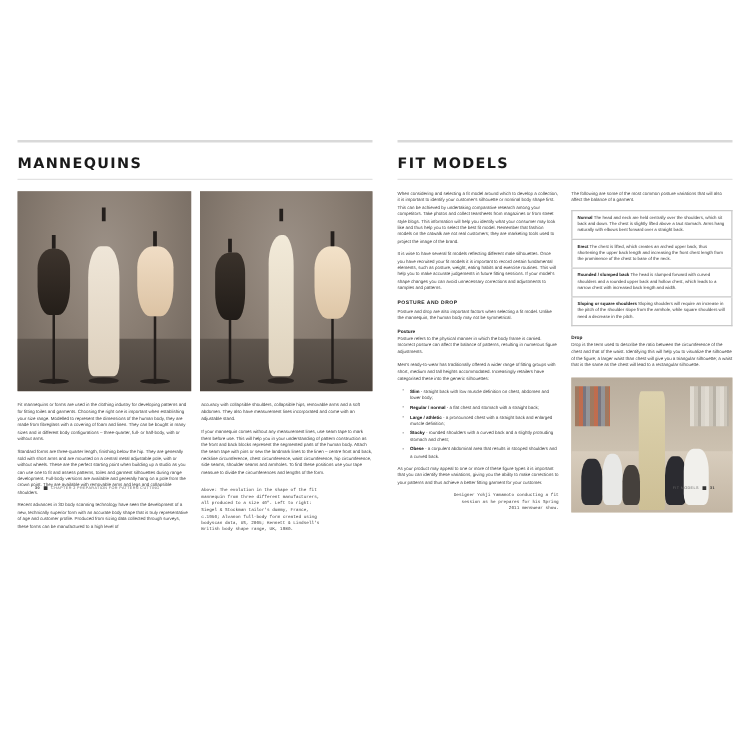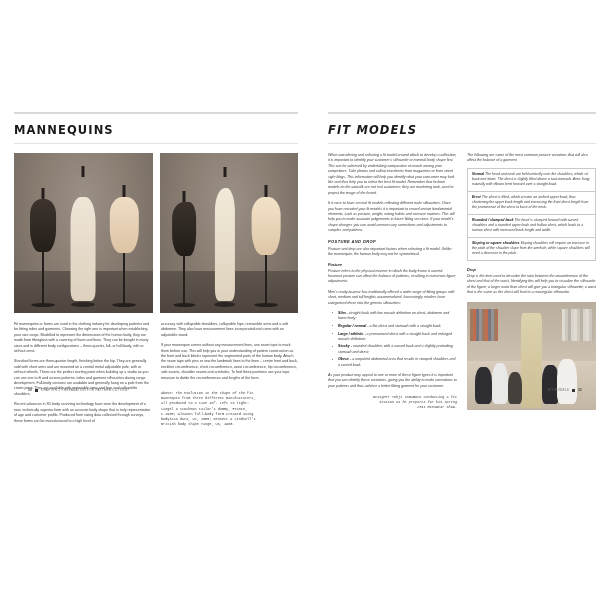--- a/index.html
+++ b/index.html
@@ -10,21 +10,21 @@
     color:#2b2b2b;
   }
   .spread{
     position:absolute;left:0;top:0;width:600px;height:600px;
     background:#ffffff;
   }
   .page{
     position:absolute;top:112px;height:380px;
   }
   .page-left{left:14px;width:284px;}
-  .page-right{left:328px;width:268px;font-style:italic;}
+  .page-right{left:318px;width:268px;}
 
   .rule{
     height:2px;background:#d9d9d9;width:100%;margin-bottom:9px;
   }
   .rule-thin{height:1px;background:#e2e2e2;width:100%;margin:6px 0 9px 0;}
 
   h1.section-title{
     font-size:11.5px;
     letter-spacing:1.1px;
     font-weight:bold;

